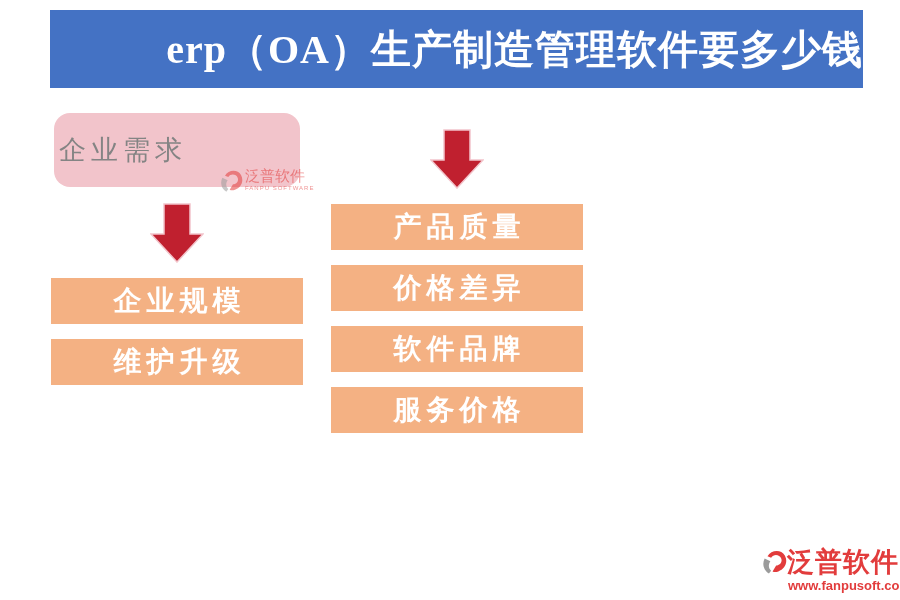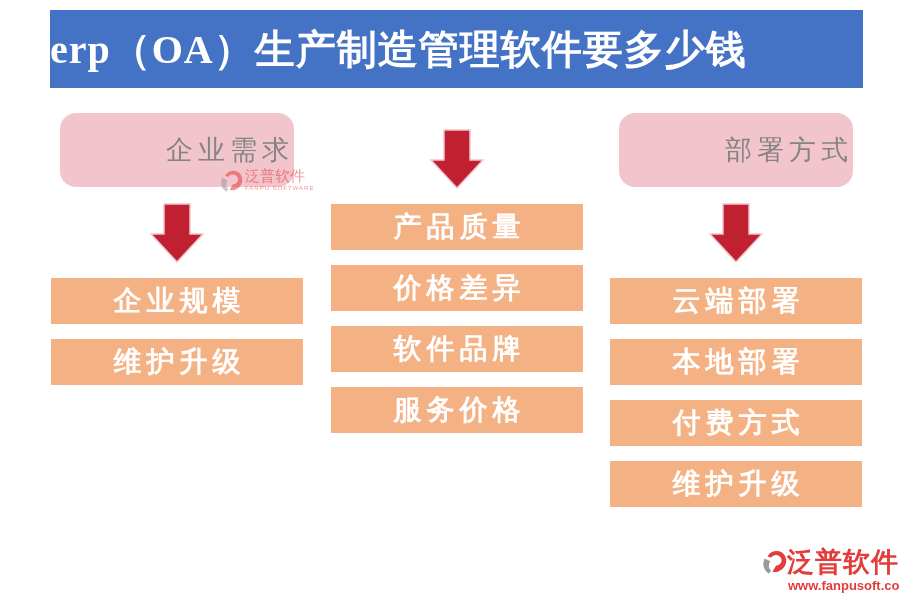--- a/index.html
+++ b/index.html
@@ -19,36 +19,36 @@
     font-family:"Liberation Serif","DejaVu Serif",serif;
     position:relative;
     overflow:hidden;
   }
   .page{position:absolute;inset:0;width:900px;height:600px;background:#fff;}
 
   
   .banner{
     position:absolute;left:50px;top:10px;width:813px;height:78px;
     background:var(--banner_blue);
-    display:flex;align-items:center;justify-content:flex-start;
+    display:flex;align-items:center;justify-content:flex-end;
   }
   .banner .title{
     color:#fff;font-size:40px;font-weight:bold;letter-spacing:1px;white-space:nowrap;
   }
 
   
   .column{position:absolute;top:113px;width:252px;display:flex;flex-direction:column;align-items:stretch;}
   .col1{left:51px;}
   .col2{left:331px;}
   .col3{left:610px;}
 
   .pink-box{
-    height:74px;margin:0 9px;border-radius:16px;
+    height:74px;margin:0 3px;border-radius:16px;
     background:var(--pink);
-    display:flex;align-items:center;justify-content:flex-end;
+    display:flex;align-items:center;justify-content:flex-start;
   }
   .pink-box .pink-label{
     color:var(--category_text);font-size:27px;letter-spacing:5px;text-indent:5px;white-space:nowrap;
   }
 
   .arrow-row{
     height:60px;margin-top:16px;
     display:flex;align-items:center;justify-content:center;
   }
   .arrow-row svg{display:block;}
@@ -136,42 +136,20 @@
       <span class="factor-label">价格差异</span>
     </div>
     <div class="orange-box">
       <span class="factor-label">软件品牌</span>
     </div>
     <div class="orange-box">
       <span class="factor-label">服务价格</span>
     </div>
   </section>
 
-  <section class="column col3">
-    <div class="pink-box">
-      <span class="pink-label">部署方式</span>
-    </div>
-    <div class="arrow-row">
-      <svg viewBox="0 0 54 60" width="54" height="60">
-        <polygon points="14,1 40,1 40,31 53,31 27,59 1,31 14,31" style="fill:var(--arrow_red);stroke:var(--pink);stroke-width:1.5"></polygon>
-      </svg>
-    </div>
-    <div class="orange-box">
-      <span class="factor-label">云端部署</span>
-    </div>
-    <div class="orange-box">
-      <span class="factor-label">本地部署</span>
-    </div>
-    <div class="orange-box">
-      <span class="factor-label">付费方式</span>
-    </div>
-    <div class="orange-box">
-      <span class="factor-label">维护升级</span>
-    </div>
-  </section>
 
   <div class="wm-small">
     <svg class="wm-logo" width="24" height="24">
         <use href="#fp-logo"></use>
       </svg>
     <div class="wm-texts">
       <div class="wm-brand-sm">泛普软件</div>
       <div class="wm-sub-sm">FANPU SOFTWARE</div>
     </div>
   </div>

